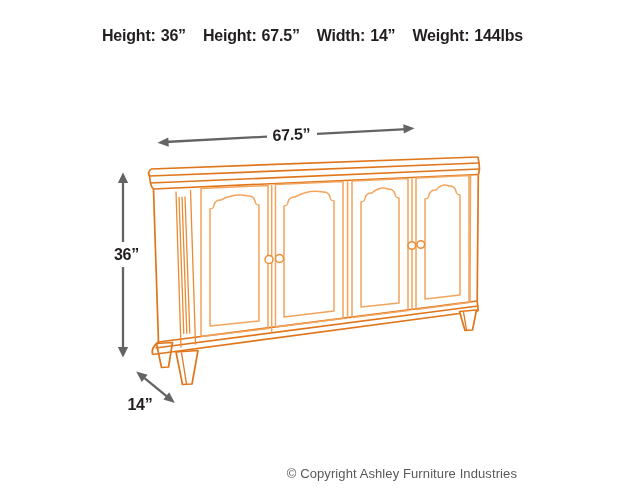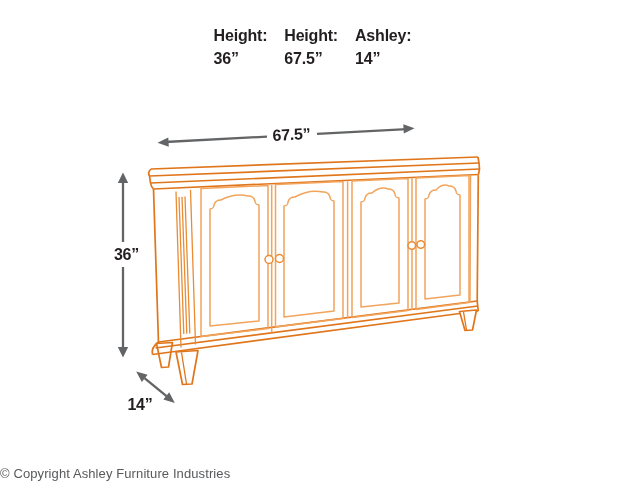--- a/index.html
+++ b/index.html
@@ -8,59 +8,63 @@
     font-family:"Liberation Sans", sans-serif;
   }
   .page{position:absolute;inset:0;background:#fff;}
   
   .specs{
     position:absolute;top:27px;left:0;width:625px;
     display:flex;justify-content:center;gap:17px;
     font-size:16px;font-weight:600;color:#231f20;letter-spacing:-0.2px;
     white-space:nowrap;
   }
-  .spec{display:flex;gap:5px;flex-direction:column;}
+  .spec{display:flex;gap:5px;}
   
   .diagram-svg{position:absolute;top:0;left:0;}
   .lines path,.lines line,.lines circle{fill:none;stroke-linejoin:round;}
   .dark{stroke-width:1.7;}
   .mid{stroke-width:1.3;}
   .light{stroke-width:1.5;}
   .feet path{fill:#ffffff;stroke-width:1.7;stroke-linejoin:round;}
   .feet line{fill:none;stroke-width:1.3;}
   .arrow-lines line{stroke-width:2.3;fill:none;}
   .arrow-heads polygon{stroke:none;}
   .knobs circle{fill:#ffffff;stroke-width:1.5;}
   .dim-label{
     fill:#231f20;font-family:"Liberation Sans", sans-serif;
     font-size:16px;font-weight:600;letter-spacing:-0.2px;
   }
   
   .footer{
-    position:absolute;top:466px;left:0;width:517px;text-align:left;
+    position:absolute;top:466px;left:0;width:517px;text-align:right;
     font-size:13px;font-weight:400;color:#58595b;letter-spacing:0.1px;
   }
 </style>
 </head>
 <body>
 
 <div class="page">
 
   <div class="specs">
     <span class="spec">
       <span>Height:</span>
       <span>36”</span>
     </span>
     <span class="spec">
       <span>Height:</span>
       <span>67.5”</span>
     </span>
     <span class="spec">
-      <span>Ashley:</span>
+      <span>Width:</span>
       <span>14”</span>
+    </span>
+    <span class="spec">
+      <span>Weight:</span>
+      <span>144lbs</span>
     </span>
   </div>
 
   <svg class="diagram-svg" width="625" height="500" viewBox="0 0 625 500">
 
     <g class="feet" stroke="#e0761c">
       <path d="M156.5,343.5 L172.5,342.5 L168.5,367 L161.5,367.5 Z"></path>
     </g>
 
     <g class="lines dark" stroke="#e0761c">

